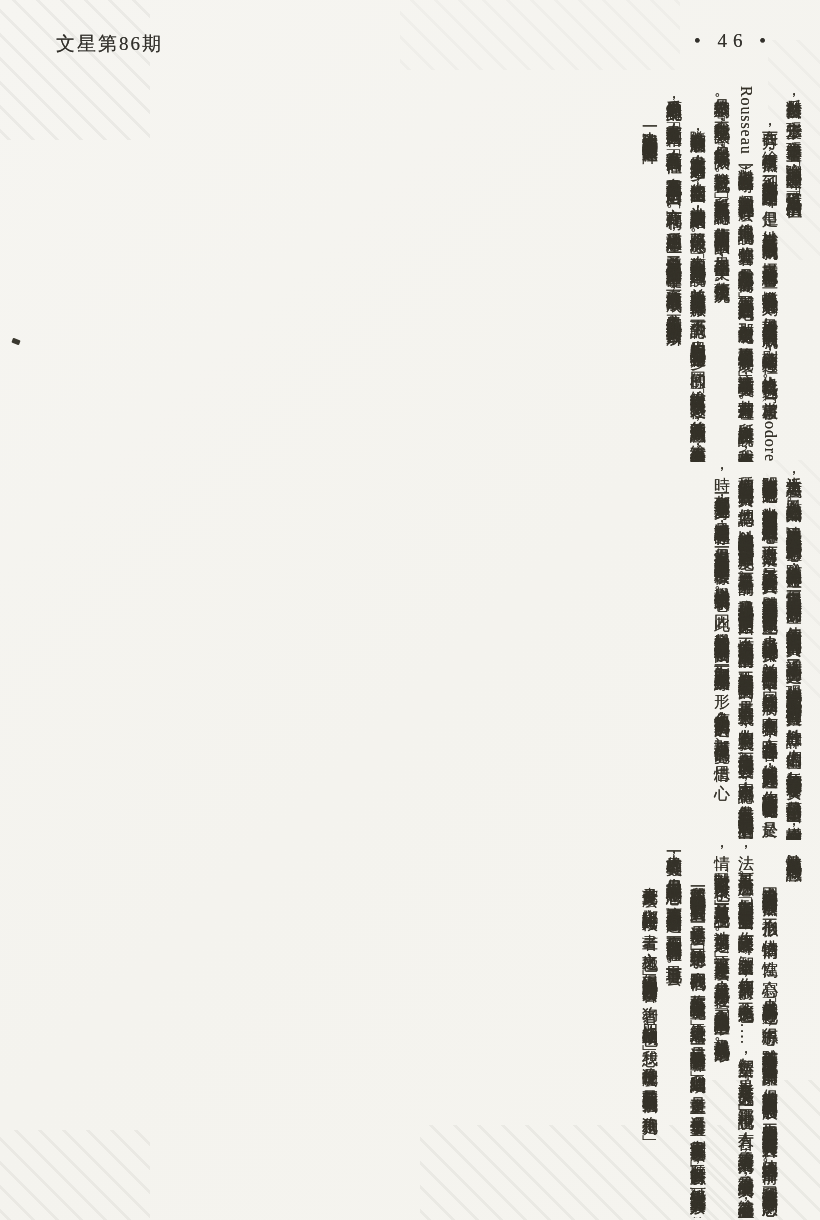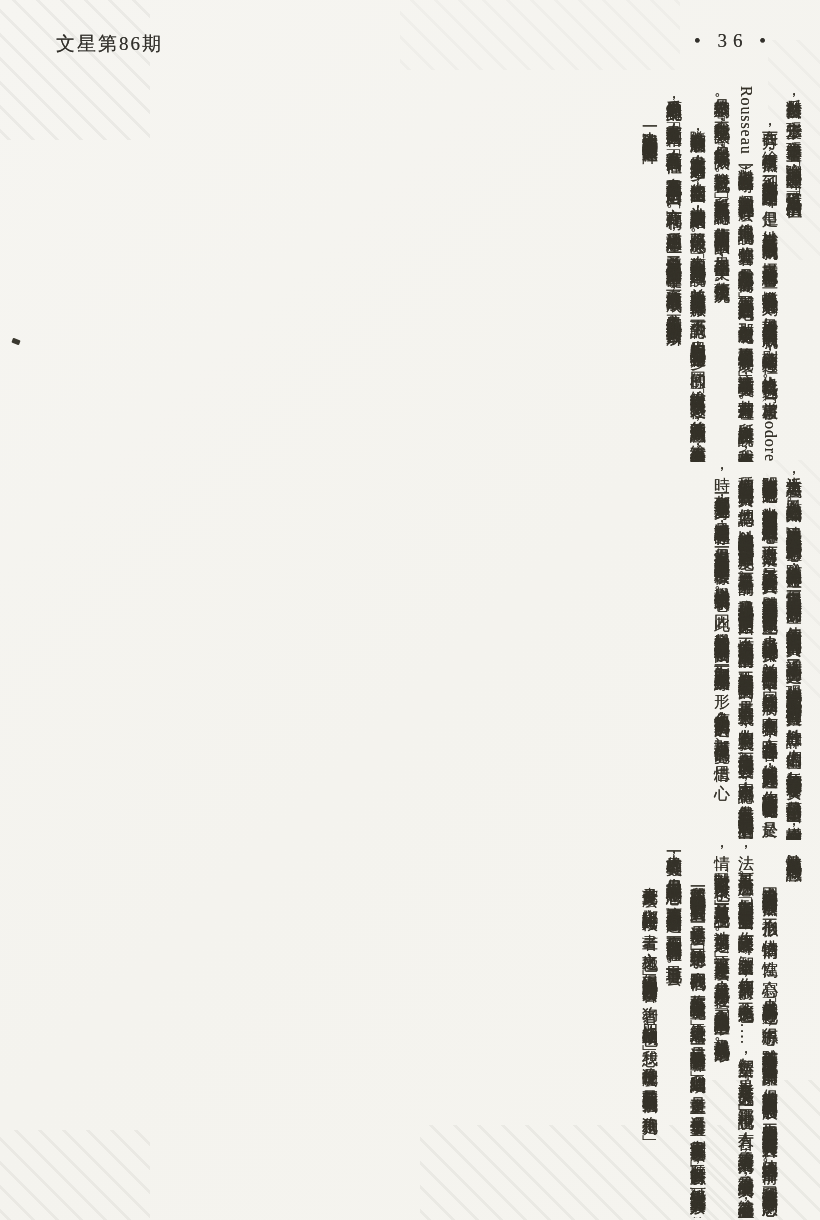--- a/index.html
+++ b/index.html
@@ -57,21 +57,21 @@
   <div class="wm light" style="left:400px;top:0;width:280px;height:70px;"></div>
   <div class="wm light" style="left:768px;top:40px;width:52px;height:220px;"></div>
   <div class="wm light" style="left:766px;top:460px;width:54px;height:240px;"></div>
   <div class="wm" style="left:0;top:1130px;width:150px;height:90px;"></div>
   <div class="wm" style="left:420px;top:1125px;width:330px;height:95px;"></div>
   <div class="wm" style="left:700px;top:1080px;width:120px;height:140px;"></div>
 
   <div class="speck" style="left:12px;top:339px;width:8px;height:5px;transform:rotate(20deg);"></div>
 
   <div class="journal-title">文星第86期</div>
-  <div class="page-number">• 36 •</div>
+  <div class="page-number">• 46 •</div>
 
   <div class="text-block" id="block-1">
     <p>反對抄襲自然，主張變形，主張簡筆畫者，強調「筆」與「墨」的趣味，也確立了「筆」與「墨」的價值。</p>
     <p class="indent">在西方，繪畫模仿自然，到了十九世紀末的印象派而達到了頂峰，但是，妙肖自然就是藝術的最高成就嗎？攝影是否能代替繪畫？蠟像是否能代替雕刻？如果妙肖自然是藝術最高的成就，則藝術登峰造極，也終較自然為遜色。當盧梭（Theodore Rousseau）對着一棵大橡樹臨摹時，一個過路的鄉下人問他在幹什麼？他很詫異地說：「你分明看見，我是在臨摹那棵大橡樹呀！」那鄉下人仍莫名其妙地問：「那有什麼用處呢？橡樹不是已經長在那兒麼？」這話聽來雖愚蠢可笑，其實却含有至理。所以塞尚告訴左拉說：「我本來也想臨摹自然，但是終於做不到。我不能『重現』太陽，但是我能『表現』太陽，這對於我也就行了。」所以反對「自然再現」的人都認為，藝術的功用原在彌補自然的缺陷，如果自然已十全十美，藝術便成贅疣了。</p>
     <p class="indent">隨着人類智慧的發展，世界文明有着長足的進步，人類的生活範圍，由於太空計劃發展的結果，將不僅限於地球。人類的觀念由「地方說」變為「地圓說」，並將由太空飛船可達其他星球旅行。不可否認的，人的思想與眼界都隨着時間在進步。同樣的，繪畫自從塞尚「表現」太陽之後，其後的畫家遂意識到，繪畫不應是自然的模仿，畫家也不應受自然的絕對支配，畫家有其獨立的「人格」，畫家有其自己的「個性」，畫家有畫他自己心裡所想的「自由」，亦有此「權利」。這種思想的產生，奠定了廿世紀以來崇尚個性發展的繪畫基礎。而這種繪畫觀的形成，主要的也是由於畫家對於自然失去信仰所致。</p>
     <p class="indent">一次大戰使許多藝術家感覺到生命之無保障，</p>
   </div>
 
   <div class="text-block" id="block-2">
     <p>生活之無意義，以及人類之殘酷與無知。「達達思想」就像野火燎原般地透過每個藝術家的心靈，雖然達達主義的壽命甚短，但它已捐棄了一切自然的外衣（人類外表的虛飾），使每個藝術家透視到自然內部的真實，認清了人類精神上的貧乏；現代藝術家們澈底地否定了人類五官所接觸到的自然世界的真實性，社會的欺詐，人們的虛偽，每每都使敏感的藝術家寢食不安。蘇軾早已望廬山而曰：「橫看成嶺側成峰」，足以說明藝術家已覺出了視覺之有限。由於對當前的空間無從把握而對自然的真實形成畏懼心理，進而對之懷疑，最後否定了其外表的真實性。立體派畫家以二度空間暗示三度空間的技法而使自然固定化，也祇是一種消極地暫時安排，並未消除人們對自然的懷疑。同一樣的油炸臭豆腐，有人聞着很臭，有人吃起來却很香，一樣的感官竟有如此之差異，你怎能讓藝術家相信感官的世界呢？於是，現代的藝術家們就想透過自然這種虛假的外衣去表現其內在的真實。他們認為，以往的繪畫都如瞎子摸象似地僅抄襲了這個世界的一點皮毛，而且還是不十分可靠的。這就是現代抽象繪畫不再描寫自然形象的主要原因。不懂畫的人以為抽象畫是嚮壁虛構的，殊不知其是歷來繪畫中最寫實的，是真正的「寫實主義」，內在的寫實主義，而非僅僅膚淺的表面抄襲。大家一定都會承認，自然界有許多東西是我們感覺得到而看不到的。當一個人不小心觸及電線時，都會感到一股電流通過全身，這是證明有電子的存在，但是沒有一個人看見過電子並說得出電子是個甚麼樣子，科學上祇能用符號來表示它。因此，科學的任務在於用數字去解釋宇宙萬物；而畫家則以一些同樣奧秘的線、形、色去傳達自然對他們所引起的，那種不可捉摸的感覺、情思、心</p>

